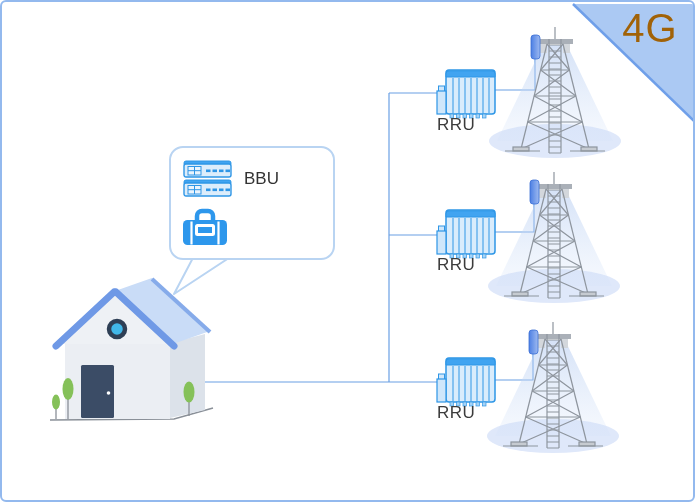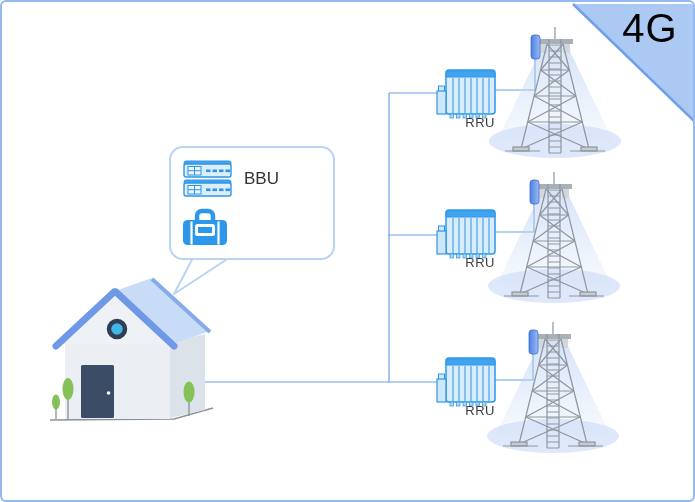--- a/index.html
+++ b/index.html
@@ -3,27 +3,27 @@
 <meta charset="utf-8">
 <style>
   html,body{margin:0;padding:0;background:#fff;}
   .frame{
     position:relative;width:695px;height:502px;box-sizing:border-box;
     border:2px solid #93b9ee;border-radius:6px;background:#fff;overflow:hidden;
     font-family:"Liberation Sans","DejaVu Sans",sans-serif;
   }
   .canvas{position:absolute;left:0;top:0;width:695px;height:502px;}
   .label{position:absolute;color:#3c3c3c;}
-  .rru-label{width:58px;text-align:right;font-size:13px;letter-spacing:.5px;}
+  .rru-label{width:58px;text-align:left;font-size:17px;letter-spacing:.5px;}
   .rru-label-1{left:435px;top:113px;}
   .rru-label-2{left:435px;top:253px;}
   .rru-label-3{left:435px;top:401px;}
   .banner-text{
     position:absolute;left:606px;top:4px;width:84px;text-align:center;
-    font-size:40px;color:#000000;letter-spacing:1px;
+    font-size:40px;color:#a16207;letter-spacing:1px;
   }
   .bubble{
     position:absolute;left:167px;top:144px;width:166px;height:114px;box-sizing:border-box;
     background:#fff;border:2px solid #b9d4f2;border-radius:14px;z-index:3;
     display:flex;flex-direction:column;justify-content:center;padding:24px 12px;gap:9px;
   }
   .bubble-row{display:flex;align-items:center;}
   .bubble-row .txt{margin-left:11px;font-size:17px;color:#333;}
 </style>
 </head>

